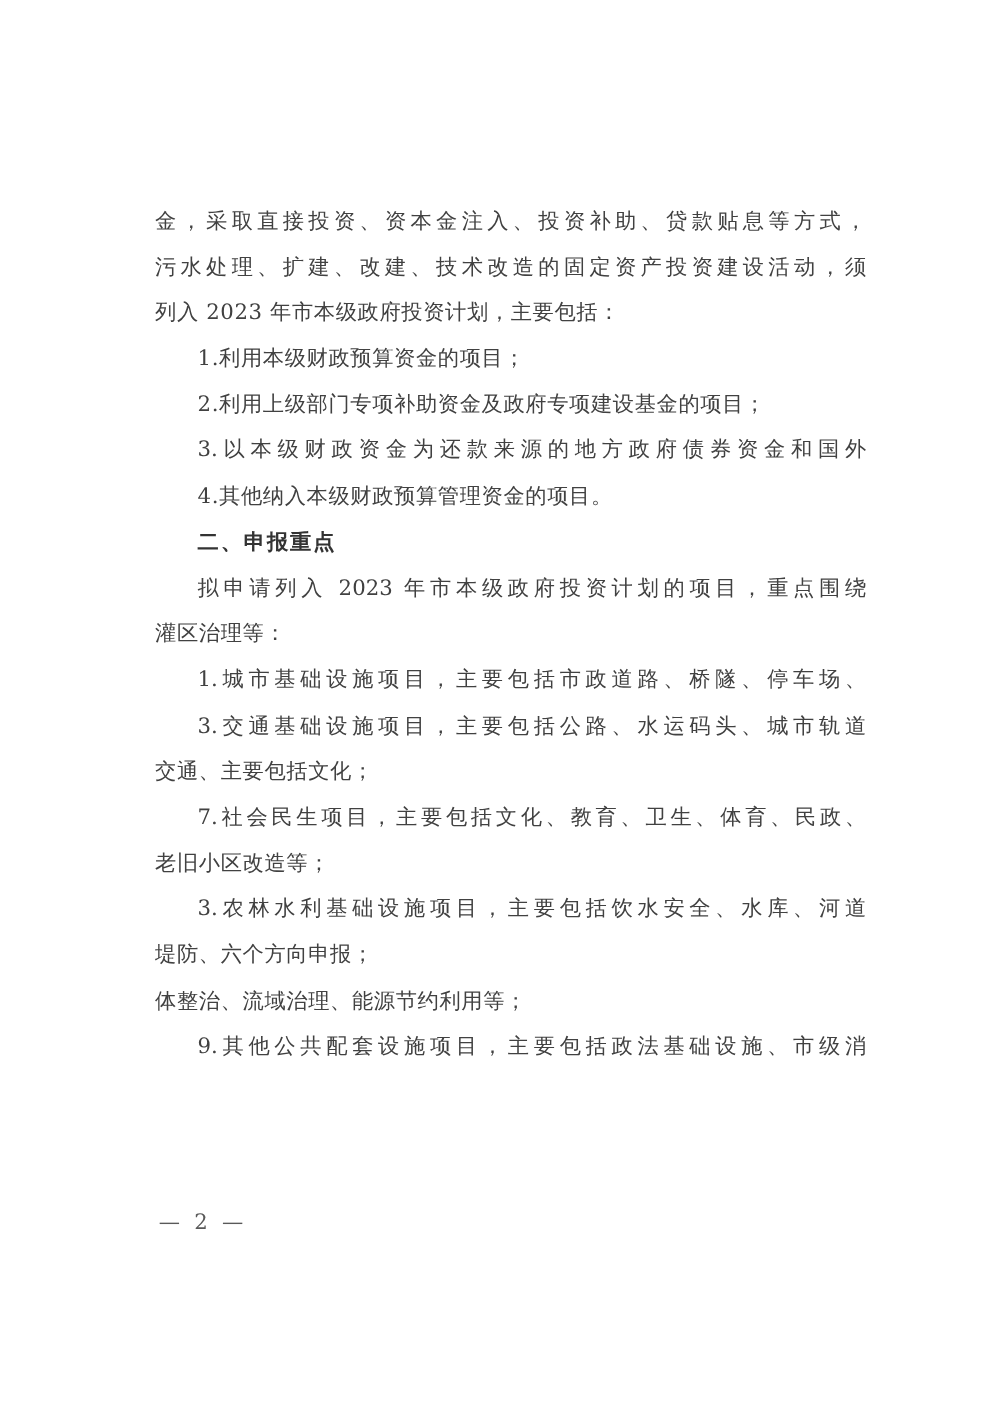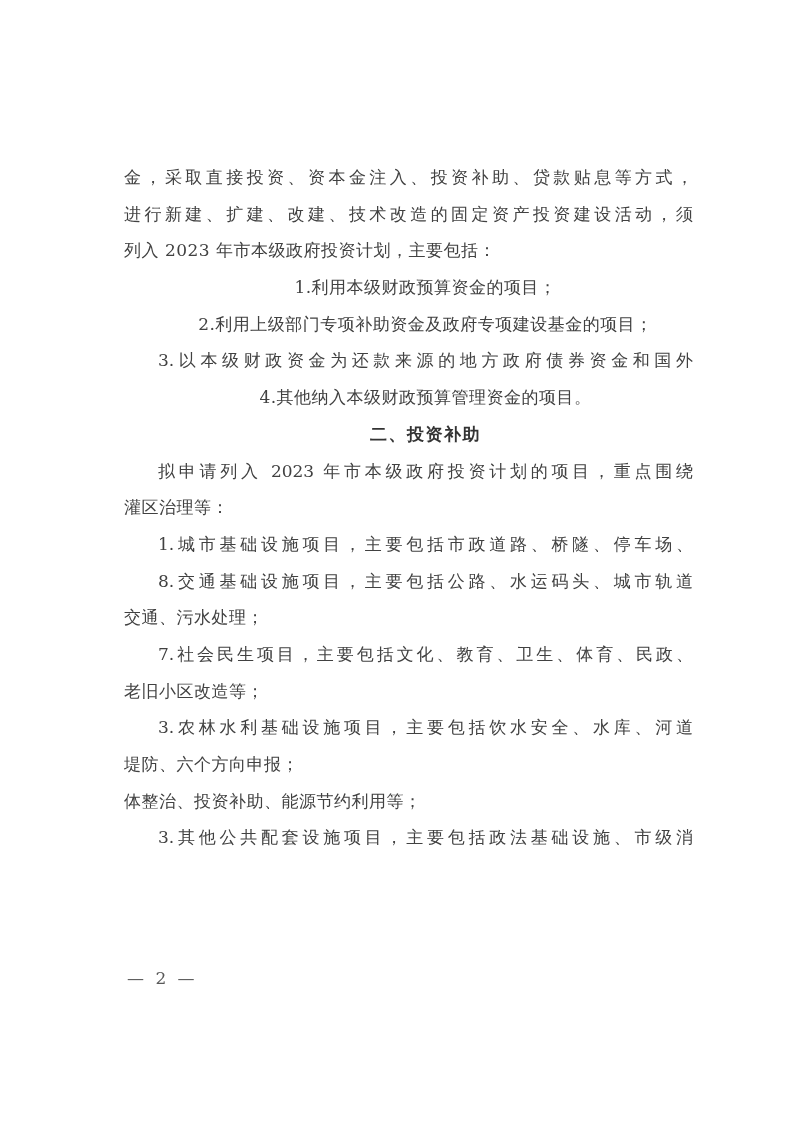--- a/index.html
+++ b/index.html
@@ -38,21 +38,20 @@
     letter-spacing: 0.5px;
   }
   .line.justify {
     white-space: normal;
     text-align: justify;
     text-align-last: justify;
     letter-spacing: 0;
   }
   .line.indent {
     text-indent: 2em;
-    text-align: center;
   }
   .line.heading {
     font-family: "DejaVu Sans", "Liberation Sans", sans-serif;
     font-weight: bold;
     color: var(--heading-color);
     letter-spacing: 1.5px;
   }
   .doc-footer {
     position: absolute;
     left: 127px;
@@ -63,33 +62,33 @@
     letter-spacing: 3px;
     font-family: "DejaVu Serif", "Liberation Serif", serif;
   }
 </style>
 </head>
 <body>
 
 <div class="doc-page">
   <div class="doc-content">
       <div class="line justify">金，采取直接投资、资本金注入、投资补助、贷款贴息等方式，</div>
-      <div class="line justify">进行新建、扩建、改建、技术改造的固定资产投资建设活动，须</div>
+      <div class="line justify">污水处理、扩建、改建、技术改造的固定资产投资建设活动，须</div>
       <div class="line">列入 2023 年市本级政府投资计划，主要包括：</div>
       <div class="line indent">1.利用本级财政预算资金的项目；</div>
       <div class="line indent">2.利用上级部门专项补助资金及政府专项建设基金的项目；</div>
       <div class="line indent justify">3.以本级财政资金为还款来源的地方政府债券资金和国外</div>
       <div class="line indent">4.其他纳入本级财政预算管理资金的项目。</div>
-      <div class="line heading indent">二、投资补助</div>
+      <div class="line heading indent">二、申报重点</div>
       <div class="line indent justify">拟申请列入 2023 年市本级政府投资计划的项目，重点围绕</div>
       <div class="line">灌区治理等：</div>
       <div class="line indent justify">1.城市基础设施项目，主要包括市政道路、桥隧、停车场、</div>
-      <div class="line indent justify">8.交通基础设施项目，主要包括公路、水运码头、城市轨道</div>
-      <div class="line">交通、污水处理；</div>
+      <div class="line indent justify">3.交通基础设施项目，主要包括公路、水运码头、城市轨道</div>
+      <div class="line">交通、主要包括文化；</div>
       <div class="line indent justify">7.社会民生项目，主要包括文化、教育、卫生、体育、民政、</div>
       <div class="line">老旧小区改造等；</div>
       <div class="line indent justify">3.农林水利基础设施项目，主要包括饮水安全、水库、河道</div>
       <div class="line">堤防、六个方向申报；</div>
-      <div class="line">体整治、投资补助、能源节约利用等；</div>
-      <div class="line indent justify">3.其他公共配套设施项目，主要包括政法基础设施、市级消</div>
+      <div class="line">体整治、流域治理、能源节约利用等；</div>
+      <div class="line indent justify">9.其他公共配套设施项目，主要包括政法基础设施、市级消</div>
     </div>
   <div class="doc-footer">— 2 —</div>
 </div>
 
 </body></html>

